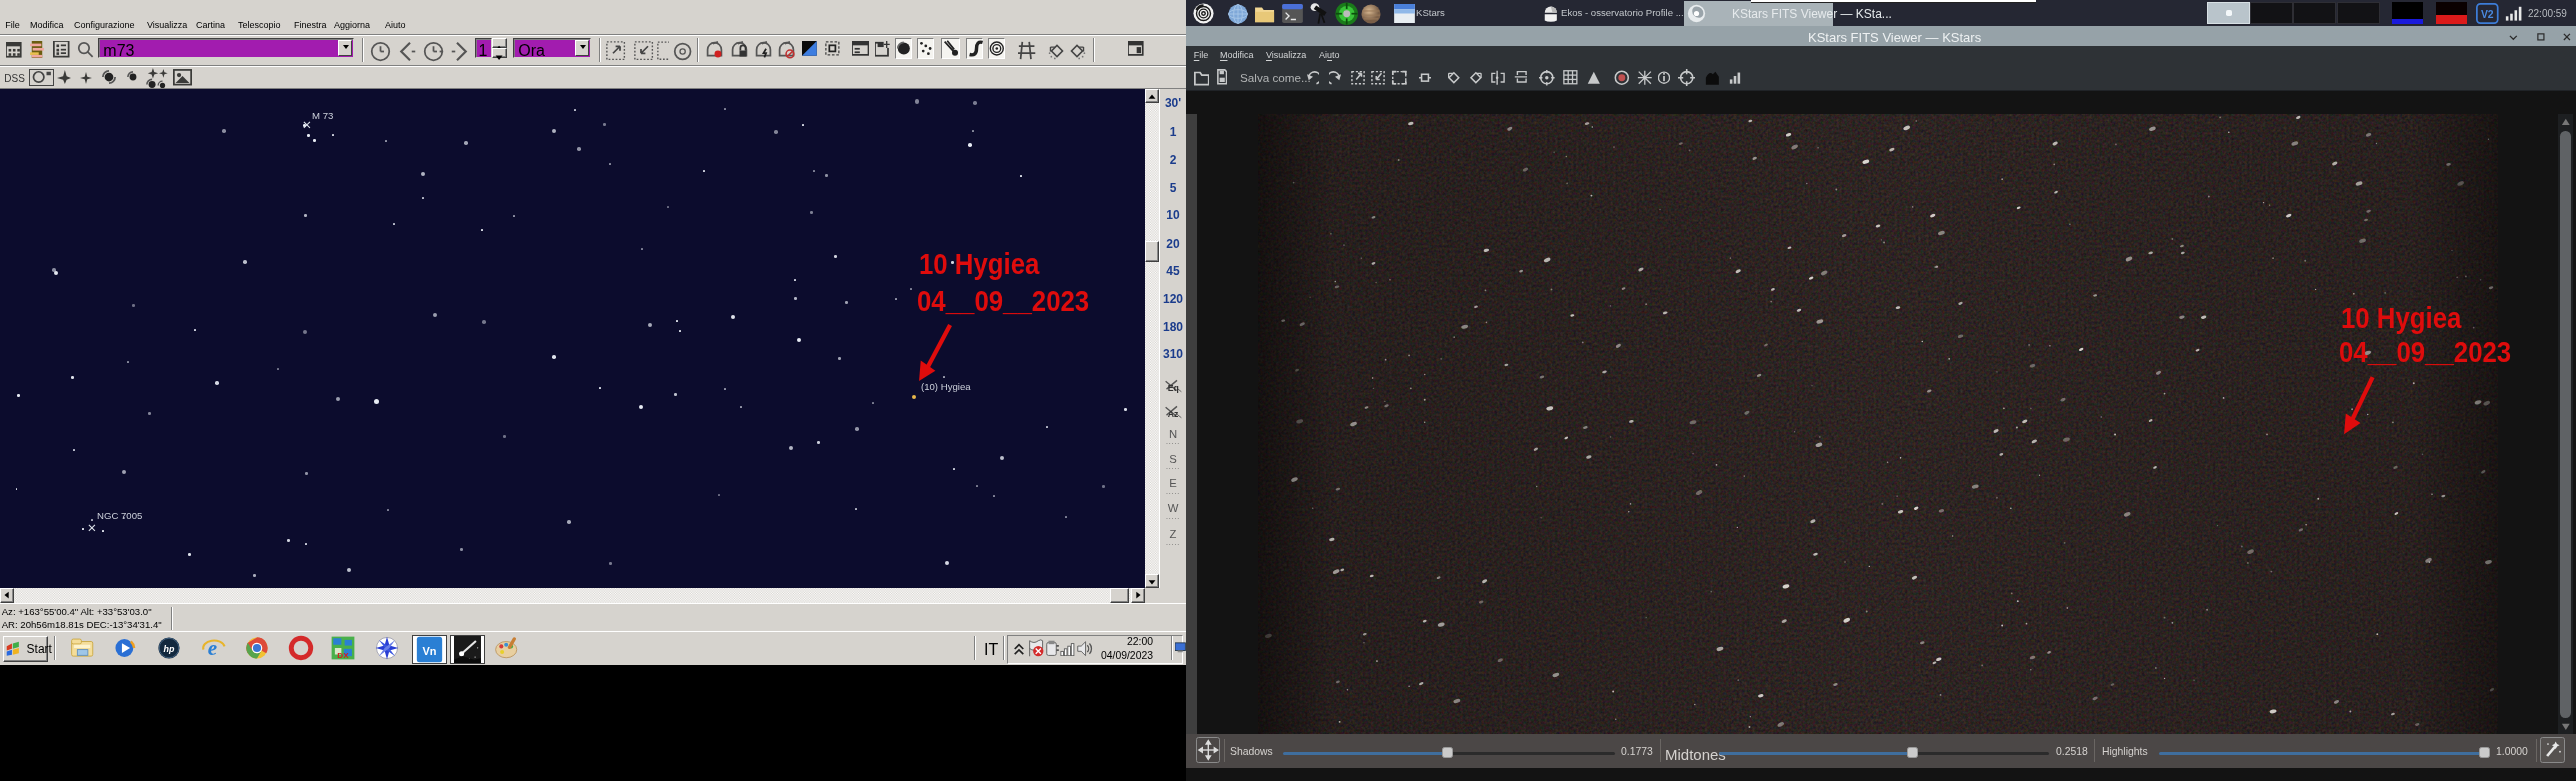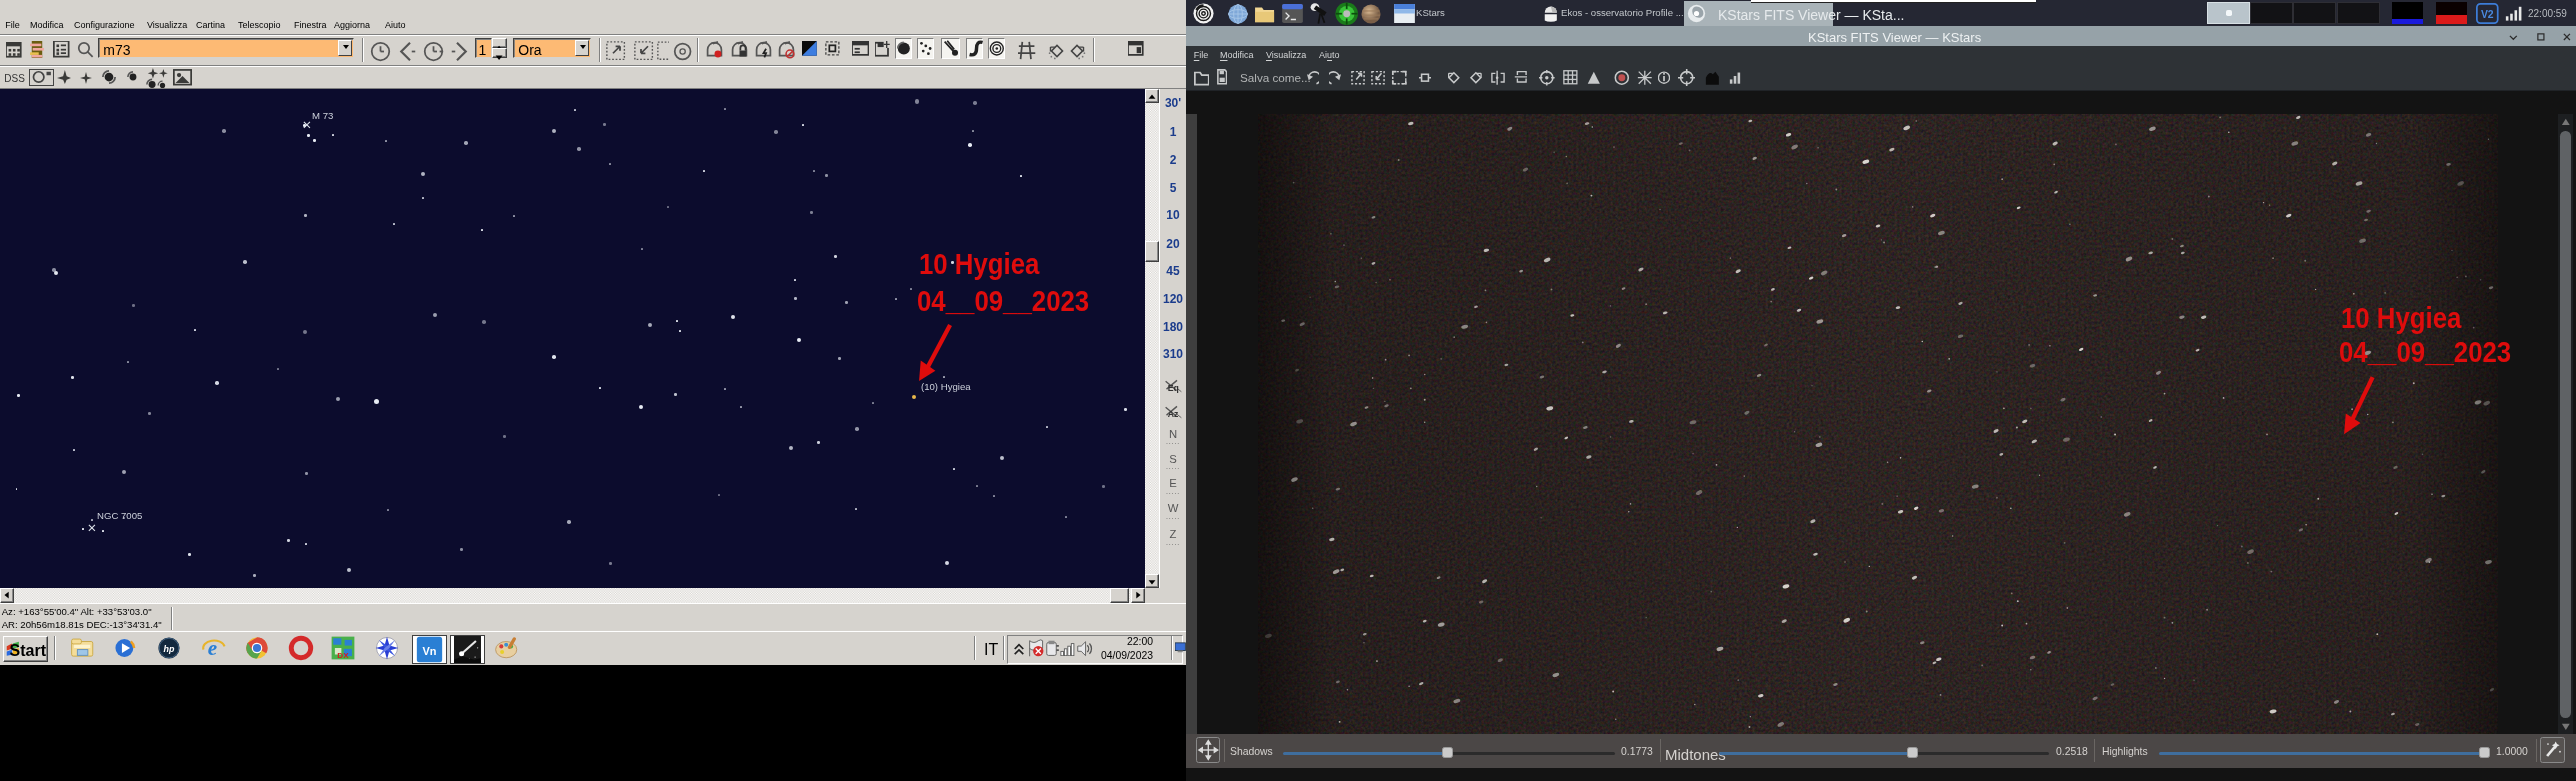--- a/index.html
+++ b/index.html
@@ -12,21 +12,21 @@
  background:linear-gradient(90deg,#0a246a 0%,#2a4a9a 30%,#7a9fd8 70%,#a6caf0 100%);}
 #titlebar .ttxt{position:absolute;left:19px;top:1.7px;color:#fff;font-size:10px;font-weight:bold;letter-spacing:0.2px;}
 .wbtn{position:absolute;top:1.7px;width:15.6px;height:12px;background:#d6d3ce;
  border:0.9px solid;border-color:#fff #404040 #404040 #fff;box-shadow:inset -0.9px -0.9px 0 #808080;
  font-size:7.8px;text-align:center;line-height:10.4px;color:#000;}
 #menubar{left:0;top:15.6px;width:1186px;height:18px;background:#d6d3ce;font-size:9px;color:#000;}
 #menubar span{position:absolute;top:4.3px;}
 .tb{background:#d6d3ce;}
 #tb1{left:0;top:34px;width:1186px;height:32px;border-top:0.9px solid #808080;box-shadow:inset 0 0.9px 0 #fff, inset 0 -0.9px 0 #808080;}
 #tb2{left:0;top:66px;width:1186px;height:22.6px;box-shadow:inset 0 0.9px 0 #fff, inset 0 -0.9px 0 #808080;}
-.combo{position:absolute;background:#fdba74;border:0.9px solid;border-color:#404040 #d6d3ce #d6d3ce #404040;box-shadow:inset 0.9px 0.9px 0 #808080;font-size:14px;}
+.combo{position:absolute;background:#a21caf;border:0.9px solid;border-color:#404040 #d6d3ce #d6d3ce #404040;box-shadow:inset 0.9px 0.9px 0 #808080;font-size:16px;}
 .cbtn{position:absolute;right:0.9px;top:0.9px;bottom:0.9px;width:14px;background:#d6d3ce;
  border:0.9px solid;border-color:#fff #404040 #404040 #fff;}
 .arrdn{position:absolute;left:3.5px;top:4.3px;width:0;height:0;border:3.5px solid transparent;border-top:4.3px solid #000;}
 .vsep{position:absolute;top:38px;width:1.7px;height:24px;border-left:0.9px solid #808080;border-right:0.9px solid #fff;}
 
 #map{left:0;top:89px;width:1145px;height:499px;background:#0c0c2d;overflow:hidden;}
 #infobox{position:absolute;left:0;top:4.3px;width:107px;height:114px;background:#2d2d2d;color:#cdd0d4;font-size:9.6px;line-height:16px;padding:2.6px 0 0 3.5px;}
 .star{position:absolute;background:#e8ecf4;border-radius:50%;}
 .maplbl{position:absolute;color:#ccd0da;font-size:9.6px;}
 .red{color:#df0c0c;font-weight:bold;font-size:30px;letter-spacing:0;transform:scaleX(0.86);transform-origin:0 0;white-space:nowrap;}
@@ -469,21 +469,21 @@
       <div class="abs" style="left:171px;top:2.6px;width:1.7px;height:23.4px;border-left:0.9px solid #808080;border-right:0.9px solid #fff"></div>
     </div>
 <div id="taskbar" class="abs">
 <div class="abs" style="left:2.6px;top:3.5px;width:45px;height:26px;background:#d6d3ce;border:0.9px solid;border-color:#fff #404040 #404040 #fff;box-shadow:inset -0.9px -0.9px 0 #808080;">
         <svg style="position:absolute;left:1.7px;top:4.3px" width="15.6" height="15.6" viewBox="0 0 18 18">
           <polygon points="2,6 8,3 8,9 2,11" fill="#d83a20"></polygon>
           <polygon points="9,3 16,1 16,7 9,9" fill="#3fae49"></polygon>
           <polygon points="2,12 8,10 8,16 2,17" fill="#2a6adf"></polygon>
           <polygon points="9,10 16,8 16,14 9,16" fill="#f0b31f"></polygon>
         </svg>
-        <span style="position:absolute;left:6px;top:5.2px;font-weight:bold;font-size:16px">Start</span>
+        <span style="position:absolute;left:23px;top:5.2px;font-weight:normal;font-size:12px">Start</span>
       </div>
 <div class="abs" style="left:54px;top:4.3px;width:1.7px;height:24px;border-left:0.9px solid #808080;border-right:0.9px solid #fff"></div>
 <div class="abs" style="left:69px;top:2.6px;width:29.5px;height:28px;"><svg width="28" height="26" viewBox="0 0 32 32">
           <rect x="2" y="8" width="26" height="18" rx="2" fill="#f4dd9a" stroke="#c8a238"></rect>
           <rect x="2" y="5" width="12" height="6" rx="2" fill="#f4dd9a" stroke="#c8a238"></rect>
           <rect x="5" y="12" width="20" height="4" fill="#fdf3cd"></rect>
           <rect x="9" y="18" width="13" height="7" fill="#9ec6e8" stroke="#5588bb"></rect>
         </svg></div>
 <div class="abs" style="left:112px;top:2.6px;width:29.5px;height:28px;"><svg width="28" height="26" viewBox="0 0 32 32">
           <circle cx="14" cy="16" r="11" fill="#2a6fd4"></circle>
@@ -656,21 +656,21 @@
         <path d="M9 3 a7 7 0 0 1 7 7 l-5 0 z" fill="#b8b8b8"></path>
         <path d="M2 12 h14 v7 a8 3 0 0 1 -14 0 z" fill="#f2f2f2"></path>
       </svg>
 <span class="ptxt" style="left:375px">Ekos - osservatorio Profile ...</span>
 <div class="abs" style="left:498px;top:0.9px;width:149px;height:25px;background:#a9b3b8"></div>
 <svg class="abs" style="left:501px;top:3.5px" width="19" height="19" viewBox="0 0 22 22">
         <circle cx="11" cy="11" r="10" fill="#e8ecee"></circle>
         <path d="M11 3 a8 8 0 0 1 8 8 a5 5 0 0 1 -5 5 a8 8 0 0 1 -8 -8 a5 5 0 0 1 5 -5" fill="#9aa4aa"></path>
         <circle cx="11" cy="11" r="3" fill="#fff"></circle>
       </svg>
-<span class="ptxt" style="left:532px;color:#e6eaec;font-size:14px">KStars FITS Viewer — KSta...</span>
+<span class="ptxt" style="left:546px;color:#e6eaec;font-size:12px">KStars FITS Viewer — KSta...</span>
 <div class="abs" style="left:565px;top:0;width:285px;height:2.6px;background:#fff;border-bottom:0.9px solid #222"></div>
 <div class="abs" style="left:1021px;top:1.7px;width:43px;height:22.6px;background:#b9c4cb;border:0.9px solid #d8e0e4">
         <div style="position:absolute;left:18px;top:7.8px;width:6px;height:5.2px;background:#f4f8fa;border-radius:1.7px"></div>
       </div>
 <div class="abs" style="left:1064px;top:1.7px;width:43px;height:22.6px;background:#121215;border:0.9px solid #2e2e34"></div>
 <div class="abs" style="left:1107px;top:1.7px;width:43px;height:22.6px;background:#121215;border:0.9px solid #2e2e34"></div>
 <div class="abs" style="left:1151px;top:1.7px;width:43px;height:22.6px;background:#121215;border:0.9px solid #2e2e34"></div>
 <div class="abs" style="left:1206px;top:1.7px;width:31px;height:22.6px;background:#000;border-bottom:5.2px solid #1a1adc"></div>
 <div class="abs" style="left:1250px;top:1.7px;width:31px;height:22.6px;background:#0a0000;border-bottom:9.6px solid #dc1a1a"></div>
 <svg class="abs" style="left:1290px;top:2.6px" width="22.6" height="21" viewBox="0 0 26 24">

